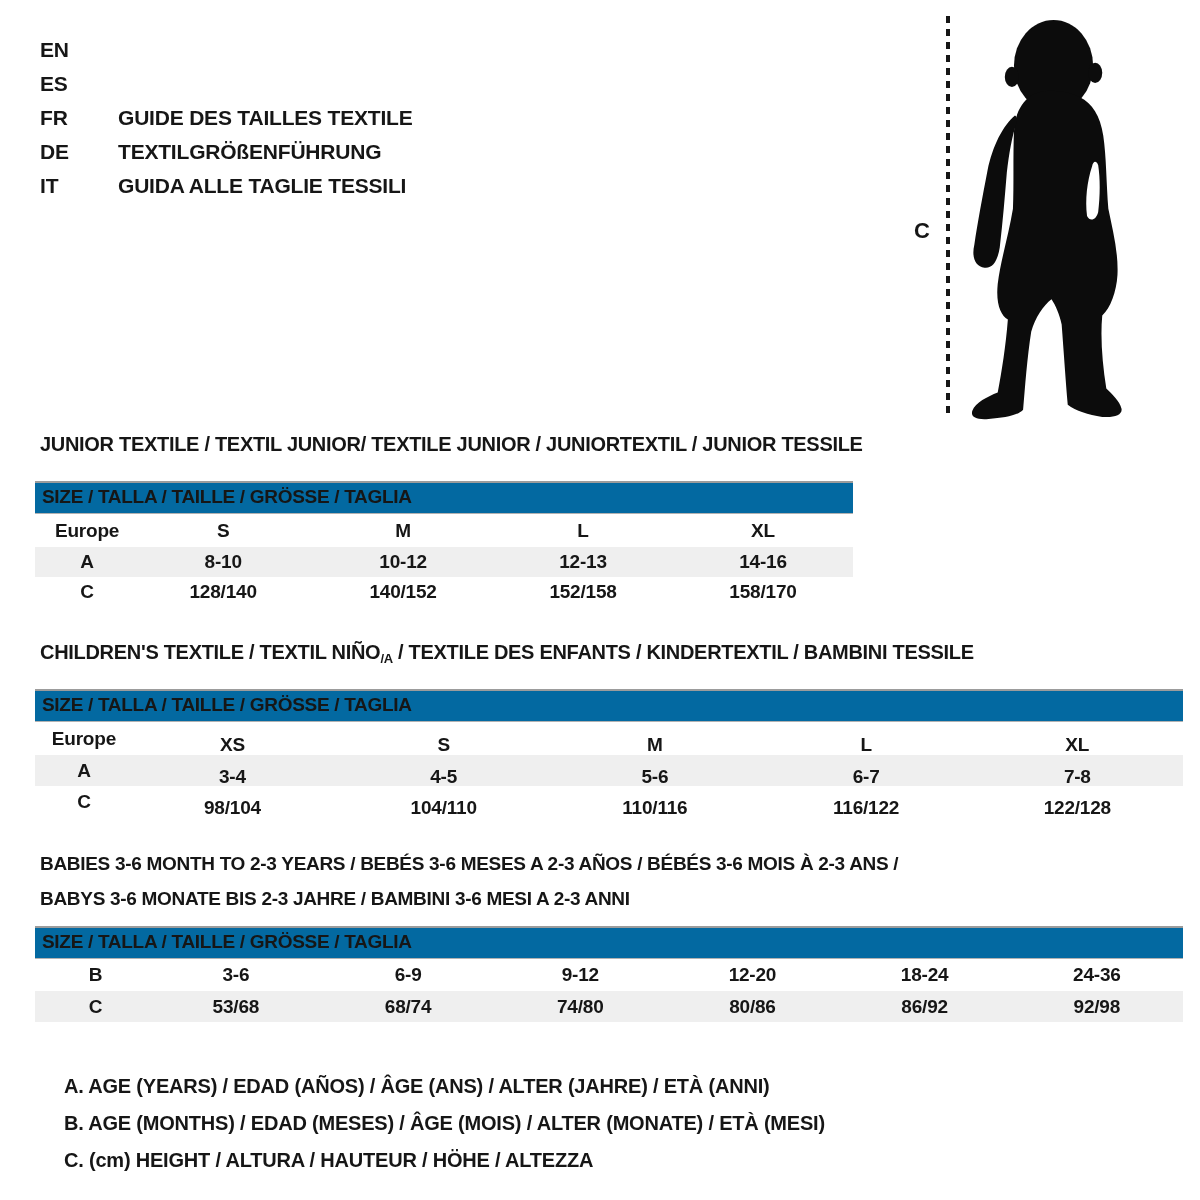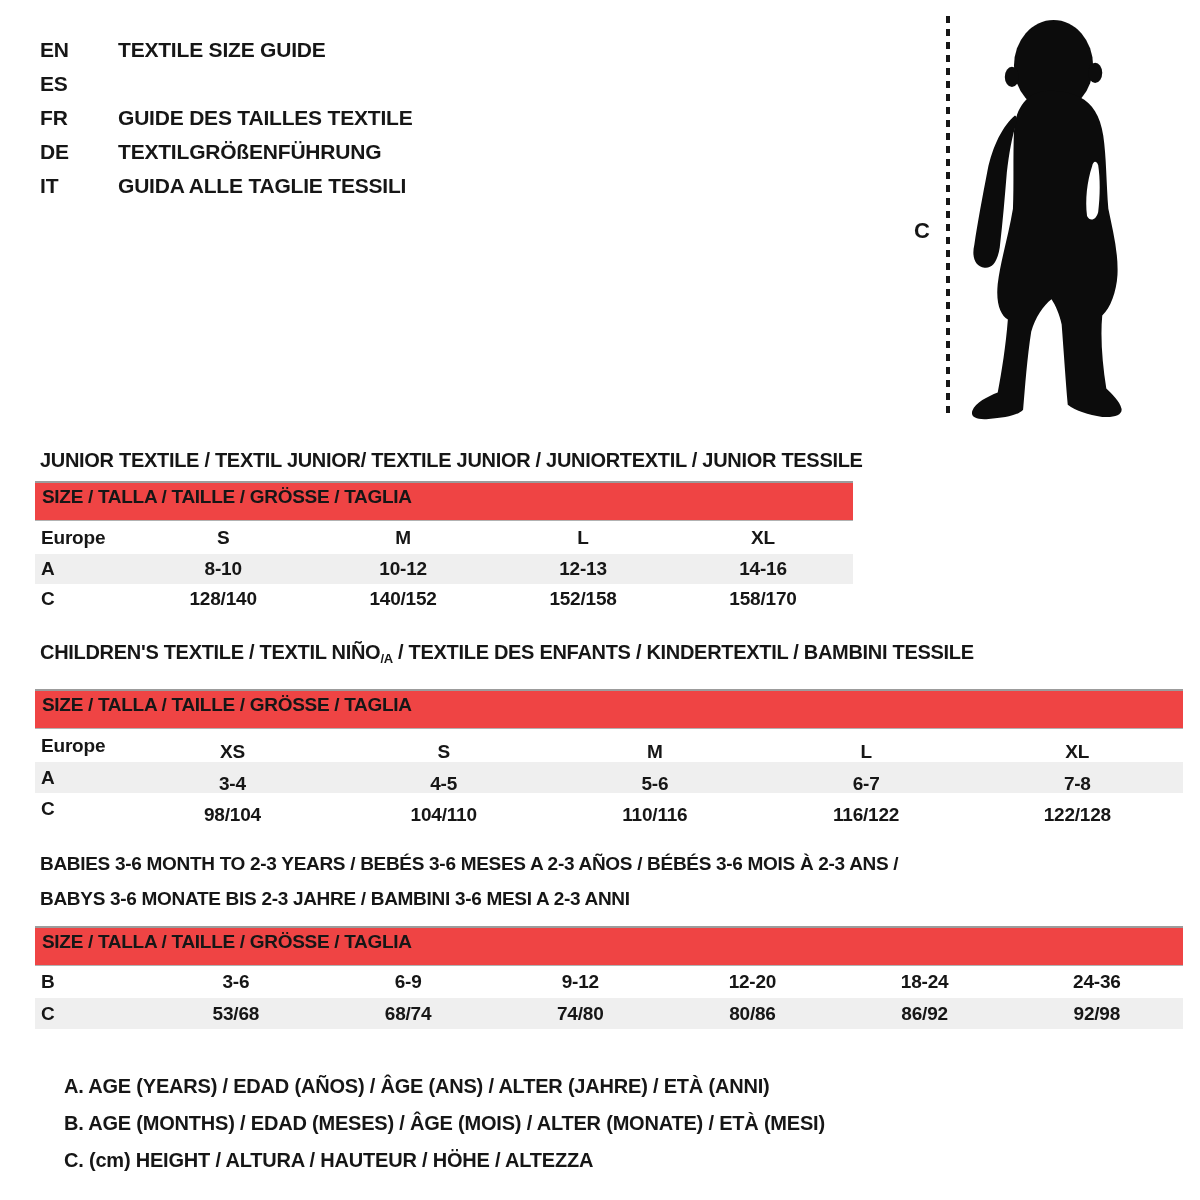--- a/index.html
+++ b/index.html
@@ -21,45 +21,44 @@
   }
   .measure-label{left:914px;top:218px;font-size:22px;font-weight:bold;}
   .silhouette{left:962px;top:16px;}
   
   .sec-heading{font-size:20px;font-weight:bold;letter-spacing:-0.3px;white-space:nowrap;}
   .sec-heading .subscript{font-size:13px;vertical-align:-4px;font-weight:bold;}
   .babies-heading{font-size:19px;line-height:35px;}
   
   .size-table{left:35px;}
   .size-bar{
-    background:#ef4444;border-top:2px solid #9c9c9c;border-bottom:1px solid #b2b2b2;
-    height:40px;line-height:27px;padding-left:7px;
+    background:#0369a1;border-top:2px solid #9c9c9c;border-bottom:1px solid #b2b2b2;
+    height:33px;line-height:27px;padding-left:7px;
     font-size:19px;font-weight:bold;letter-spacing:-0.3px;box-sizing:border-box;
   }
   .trow{display:flex;align-items:center;font-size:19px;font-weight:bold;letter-spacing:-0.2px;}
   .trow.stripe{background:#efefef;}
   .cell{text-align:center;}
-  .cell.label{text-align:left;padding-left:6px;box-sizing:border-box;}
+  .cell.label{text-align:center;padding-left:6px;box-sizing:border-box;}
   .t1{width:818px;}
   .t1 .cell.label{width:12%;} .t1 .cell.val{width:22%;}
   .t2,.t3{width:1148px;}
   .t2 .cell.label{width:8%;}  .t2 .cell.val{width:18.4%;margin-top:12px;}
   .t3 .cell.label{width:10%;} .t3 .cell.val{width:15%;}
   .rh33{height:33px;} .rh31{height:31px;} .rh30{height:30px;} .rh32{height:32px;}
   
   .legend{left:40px;top:1068px;margin-left:24px;}
   .legend-line{font-size:20px;font-weight:bold;line-height:37px;letter-spacing:-0.2px;white-space:nowrap;}
 </style>
 </head>
 <body>
 
 <div class="abs lang-list">
   <div class="lang-row">
     <span class="lang-code">EN</span>
-    <span class="lang-title">TEXTILE SIZE GUIDE</span>
   </div>
   <div class="lang-row">
     <span class="lang-code">ES</span>
   </div>
   <div class="lang-row">
     <span class="lang-code">FR</span>
     <span class="lang-title">GUIDE DES TAILLES TEXTILE</span>
   </div>
   <div class="lang-row">
     <span class="lang-code">DE</span>
@@ -94,21 +93,21 @@
       C 40 108, 30 128, 25 152 C 20 178, 15 205, 12 225
       C 9 238, 13 247, 22 248 C 30 249, 35 241, 37 228
       C 40 203, 42 178, 44 154 C 46 137, 49 118, 54 104
       C 54 100, 53 98, 52 98 Z"></path>
   </g>
   <path fill="#ffffff" d="M 128 148
     C 123 163, 121 181, 123 197 C 126 203, 132 201, 134 193
     C 136 177, 136 160, 134 147 C 132 142, 129 143, 128 148 Z"></path>
 </svg>
 
-<div class="abs sec-heading" style="left:40px;top:433px;margin-top:16px;">JUNIOR TEXTILE / TEXTIL JUNIOR/ TEXTILE JUNIOR / JUNIORTEXTIL / JUNIOR TESSILE</div>
+<div class="abs sec-heading" style="left:40px;top:433px;">JUNIOR TEXTILE / TEXTIL JUNIOR/ TEXTILE JUNIOR / JUNIORTEXTIL / JUNIOR TESSILE</div>
 <div class="abs size-table t1" style="top:481px;">
   <div class="size-bar">SIZE / TALLA / TAILLE / GRÖSSE / TAGLIA</div>
   <div class="trow rh33">
     <span class="cell label">Europe</span>
     <span class="cell val">S</span>
     <span class="cell val">M</span>
     <span class="cell val">L</span>
     <span class="cell val">XL</span>
   </div>
   <div class="trow rh30 stripe">

